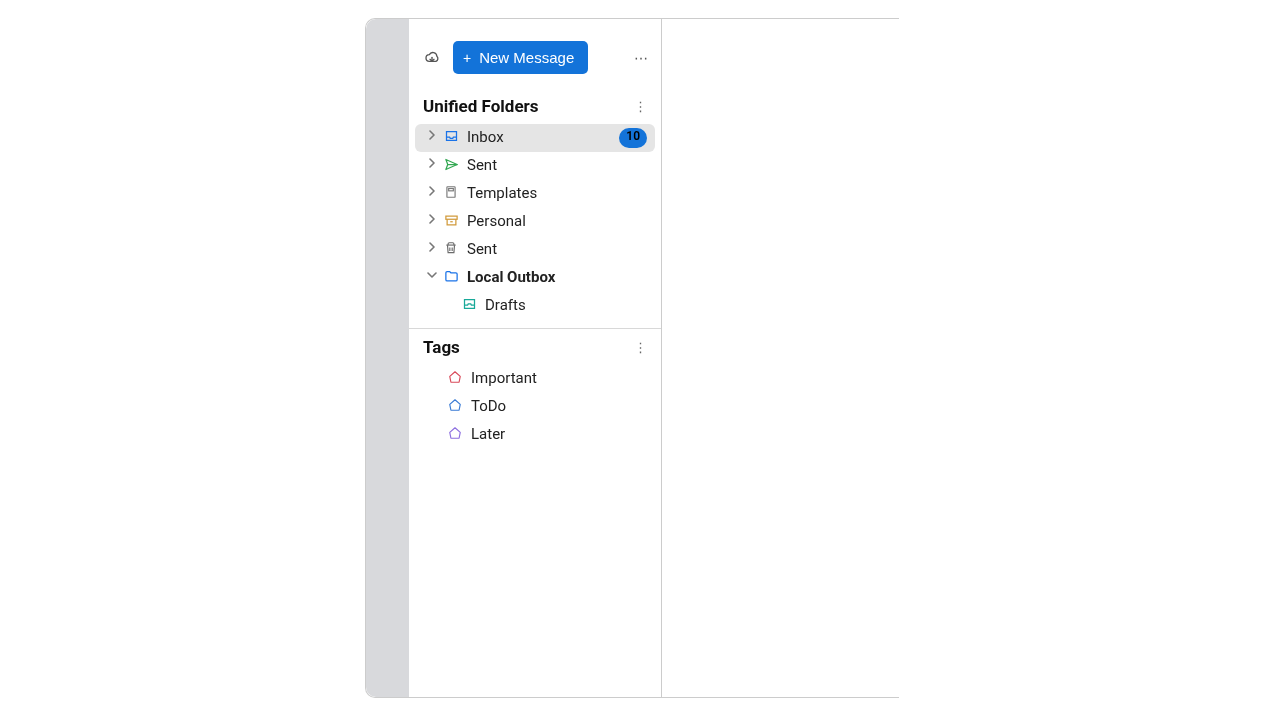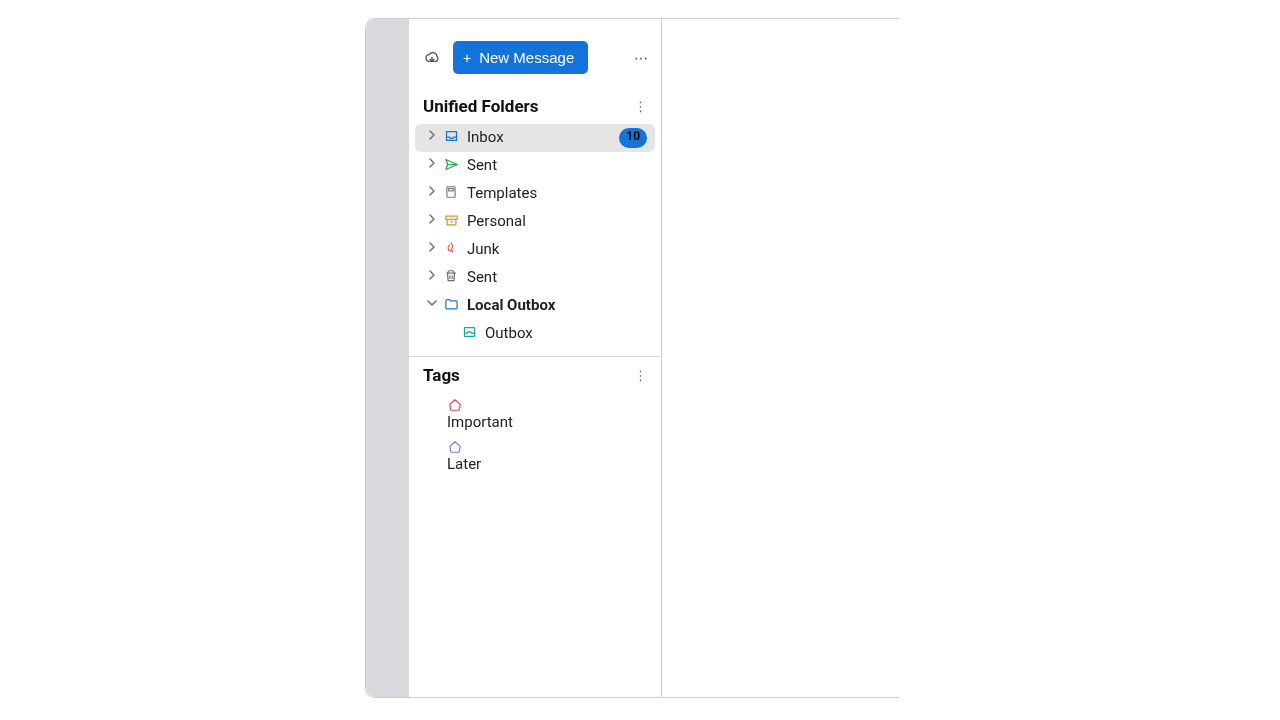--- a/index.html
+++ b/index.html
@@ -142,21 +142,20 @@
     padding: 1px 7px;
     min-width: 22px;
     text-align: center;
   }
   .tags-divider {
     border-top: 1px solid #d8d8d8;
     margin-top: 4px;
   }
   .tag-item {
     padding-left: 32px;
-    flex-direction: column;
   }
   .content-area {
     flex: 1;
   }
   svg { display: block; }
 </style>
 </head>
 <body>
 
 <div class="app-frame">
@@ -242,34 +241,20 @@
         <span class="f-icon">
           <svg width="15" height="15" viewBox="0 0 24 24" fill="none" stroke="#d19a3b" stroke-width="2">
               <rect x="3" y="5" width="18" height="5"></rect>
               <path d="M5 10v9h14v-9"></path>
               <path d="M10 14h4"></path>
             </svg>
         </span>
         <span class="f-label">Personal</span>
       </li>
 
-      <li class="folder-item">
-        <span class="expand">
-          <svg width="10" height="10" viewBox="0 0 10 10">
-              <path d="M3 1l4 4-4 4" stroke="#777" stroke-width="1.6" fill="none" stroke-linecap="round" stroke-linejoin="round"></path>
-            </svg>
-        </span>
-        <span class="f-icon">
-          <svg width="14" height="14" viewBox="0 0 24 24" fill="none" stroke="#e55353" stroke-width="2" stroke-linecap="round">
-              <path d="M12 3c1 3 3 3 3 6s-2 3-2 6c0 2 1 3 2 4"></path>
-              <path d="M9 7c-1 2-2 3-2 5 0 3 2 5 5 5"></path>
-            </svg>
-        </span>
-        <span class="f-label">Junk</span>
-      </li>
 
       <li class="folder-item">
         <span class="expand">
           <svg width="10" height="10" viewBox="0 0 10 10">
               <path d="M3 1l4 4-4 4" stroke="#777" stroke-width="1.6" fill="none" stroke-linecap="round" stroke-linejoin="round"></path>
             </svg>
         </span>
         <span class="f-icon">
           <svg width="14" height="14" viewBox="0 0 24 24" fill="none" stroke="#6b6b6b" stroke-width="2">
               <path d="M4 7h16"></path>
@@ -296,21 +281,21 @@
       </li>
 
       <li class="folder-item nested">
         <span class="expand"></span>
         <span class="f-icon">
           <svg width="15" height="15" viewBox="0 0 24 24" fill="none" stroke="#18a999" stroke-width="2">
               <path d="M4 4h16v14H4z"></path>
               <path d="M4 13h5l1-2h4l1 2h5"></path>
             </svg>
         </span>
-        <span class="f-label">Outbox</span>
+        <span class="f-label">Drafts</span>
       </li>
 
     </ul>
 
     <div class="tags-divider"></div>
 
     <div class="section-header" style="">
       <h3>Tags</h3>
       <span class="kebab">⋮</span>
     </div>
@@ -319,20 +304,28 @@
       <li class="tag-item">
         <span class="t-icon">
           <svg width="14" height="14" viewBox="0 0 24 24" fill="none" stroke="#d94a5a" stroke-width="2" stroke-linejoin="round">
               <path d="M3 11l9-8 9 8-2 10H5L3 11z"></path>
             </svg>
         </span>
         <span class="t-label">Important</span>
       </li>
       <li class="tag-item">
         <span class="t-icon">
+          <svg width="14" height="14" viewBox="0 0 24 24" fill="none" stroke="#3a7bd5" stroke-width="2" stroke-linejoin="round">
+              <path d="M3 11l9-8 9 8-2 10H5L3 11z"></path>
+            </svg>
+        </span>
+        <span class="t-label">ToDo</span>
+      </li>
+      <li class="tag-item">
+        <span class="t-icon">
           <svg width="14" height="14" viewBox="0 0 24 24" fill="none" stroke="#8d6fe0" stroke-width="2" stroke-linejoin="round">
               <path d="M3 11l9-8 9 8-2 10H5L3 11z"></path>
             </svg>
         </span>
         <span class="t-label">Later</span>
       </li>
     </ul>
 
   </div>
 

